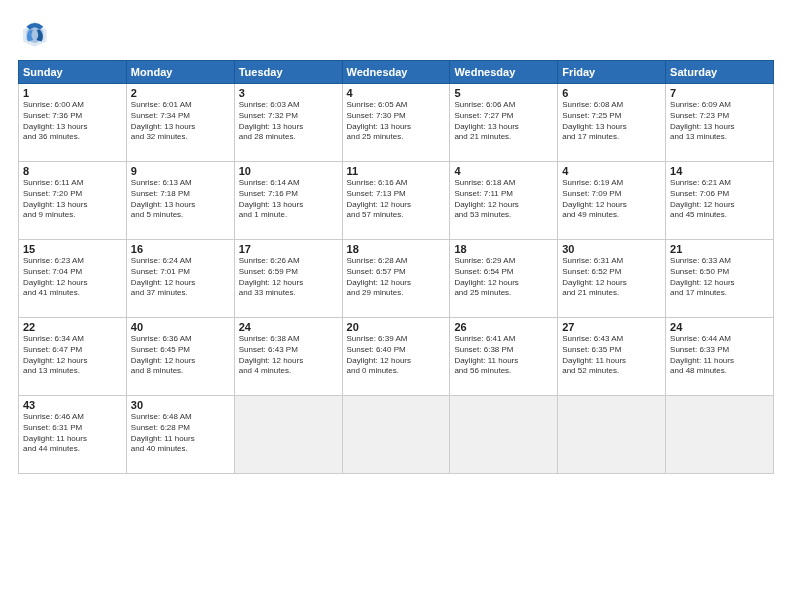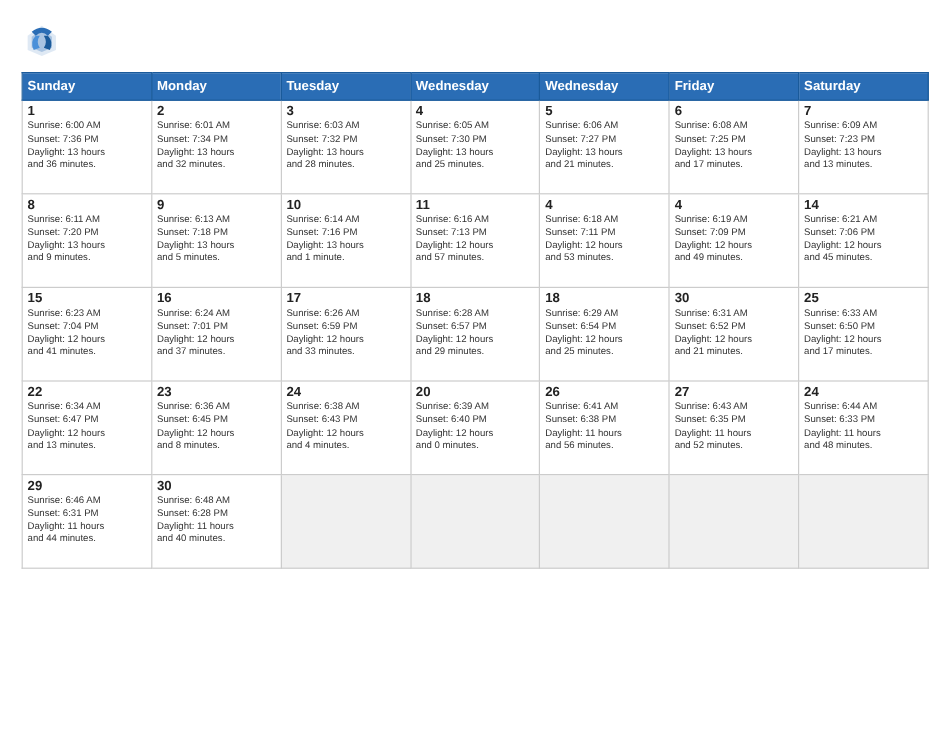--- a/index.html
+++ b/index.html
@@ -199,31 +199,31 @@
           </td>
           <td>
             <span class="day-num">18</span>
             <div class="day-info">Sunrise: 6:29 AM<br>Sunset: 6:54 PM<br>Daylight: 12 hours<br>and 25 minutes.</div>
           </td>
           <td>
             <span class="day-num">30</span>
             <div class="day-info">Sunrise: 6:31 AM<br>Sunset: 6:52 PM<br>Daylight: 12 hours<br>and 21 minutes.</div>
           </td>
           <td>
-            <span class="day-num">25</span>
+            <span class="day-num">21</span>
             <div class="day-info">Sunrise: 6:33 AM<br>Sunset: 6:50 PM<br>Daylight: 12 hours<br>and 17 minutes.</div>
           </td>
         </tr>
         <tr>
           <td>
             <span class="day-num">22</span>
             <div class="day-info">Sunrise: 6:34 AM<br>Sunset: 6:47 PM<br>Daylight: 12 hours<br>and 13 minutes.</div>
           </td>
           <td>
-            <span class="day-num">23</span>
+            <span class="day-num">40</span>
             <div class="day-info">Sunrise: 6:36 AM<br>Sunset: 6:45 PM<br>Daylight: 12 hours<br>and 8 minutes.</div>
           </td>
           <td>
             <span class="day-num">24</span>
             <div class="day-info">Sunrise: 6:38 AM<br>Sunset: 6:43 PM<br>Daylight: 12 hours<br>and 4 minutes.</div>
           </td>
           <td>
             <span class="day-num">20</span>
             <div class="day-info">Sunrise: 6:39 AM<br>Sunset: 6:40 PM<br>Daylight: 12 hours<br>and 0 minutes.</div>
           </td>
@@ -235,21 +235,21 @@
             <span class="day-num">27</span>
             <div class="day-info">Sunrise: 6:43 AM<br>Sunset: 6:35 PM<br>Daylight: 11 hours<br>and 52 minutes.</div>
           </td>
           <td>
             <span class="day-num">24</span>
             <div class="day-info">Sunrise: 6:44 AM<br>Sunset: 6:33 PM<br>Daylight: 11 hours<br>and 48 minutes.</div>
           </td>
         </tr>
         <tr>
           <td>
-            <span class="day-num">29</span>
+            <span class="day-num">43</span>
             <div class="day-info">Sunrise: 6:46 AM<br>Sunset: 6:31 PM<br>Daylight: 11 hours<br>and 44 minutes.</div>
           </td>
           <td>
             <span class="day-num">30</span>
             <div class="day-info">Sunrise: 6:48 AM<br>Sunset: 6:28 PM<br>Daylight: 11 hours<br>and 40 minutes.</div>
           </td>
           <td class="empty"></td>
           <td class="empty"></td>
           <td class="empty"></td>
           <td class="empty"></td>

